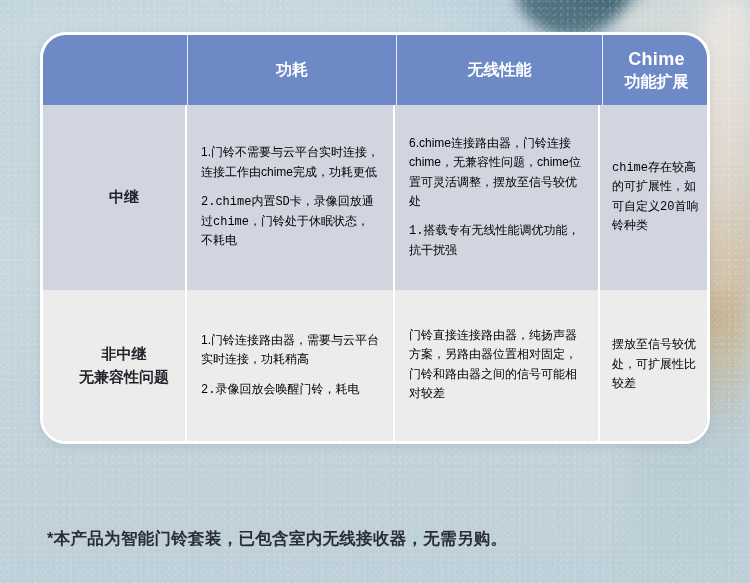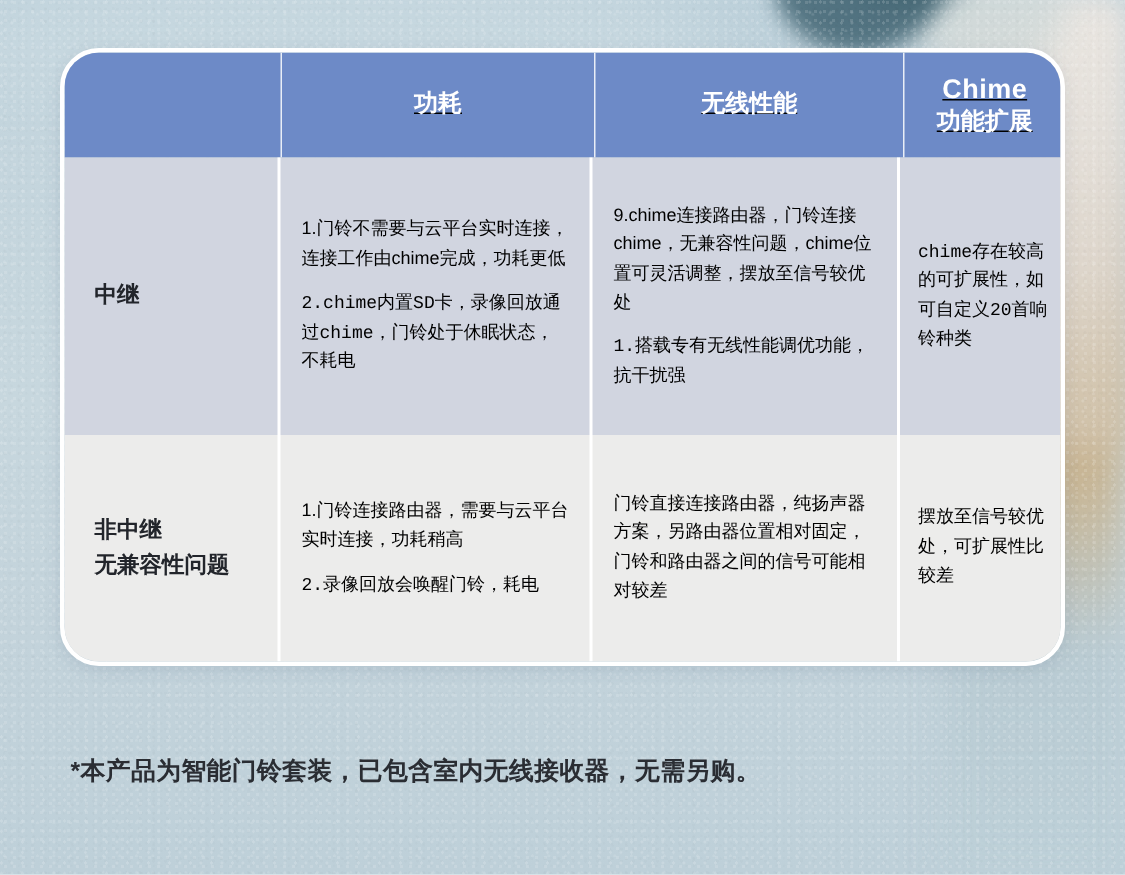--- a/index.html
+++ b/index.html
@@ -124,21 +124,20 @@
 
   .trow {
     display: flex;
     box-sizing: border-box;
   }
 
   
   .trow.header {
     height: 70px;
     background: #6d8ac7;
-    text-decoration: underline;
   }
   .trow.header .cell {
     color: #ffffff;
     font-weight: bold;
     font-size: 16px;
     display: flex;
     align-items: center;
     justify-content: center;
     text-align: center;
     line-height: 1.32;
@@ -170,41 +169,41 @@
   .c2 { width: 208px; flex: none; }
   .c3 { width: 205px; flex: none; }
   .c4 { width: 107px; flex: none; }
 
   .rowlabel {
     color: #22252b;
     font-weight: bold;
     font-size: 15px;
     line-height: 1.5;
     padding-left: 20px;
-    text-align: left;
+    text-align: center;
   }
 
   .cellbody {
     color: #000000;
     font-size: 12px;
     line-height: 1.62;
     padding: 0 13px 0 14px;
   }
   .cellbody p {
     margin: 0 0 11px 0;
   }
   .cellbody p:last-child { margin-bottom: 0; font-family: Liberation Mono, monospace; }
 
   .c4 .cellbody { padding-left: 12px; padding-right: 8px; }
 
   
   .footnote {
     position: absolute;
     left: 47px;
-    top: 503px;
+    top: 528px;
     font-size: 16.5px;
     font-weight: bold;
     color: #2a2d33;
     letter-spacing: .3px;
     white-space: nowrap;
   }
 </style>
 </head>
 <body>
 
@@ -246,21 +245,21 @@
         </div>
       </div>
       <div class="cell c2">
         <div class="cellbody">
           <p>1.门铃不需要与云平台实时连接，连接工作由chime完成，功耗更低</p>
           <p>2.chime内置SD卡，录像回放通过chime，门铃处于休眠状态，不耗电</p>
         </div>
       </div>
       <div class="cell c3">
         <div class="cellbody">
-          <p>9.chime连接路由器，门铃连接chime，无兼容性问题，chime位置可灵活调整，摆放至信号较优处</p>
+          <p>6.chime连接路由器，门铃连接chime，无兼容性问题，chime位置可灵活调整，摆放至信号较优处</p>
           <p>1.搭载专有无线性能调优功能，抗干扰强</p>
         </div>
       </div>
       <div class="cell c4">
         <div class="cellbody">
           <p>chime存在较高的可扩展性，如可自定义20首响铃种类</p>
         </div>
       </div>
     </div>
 

